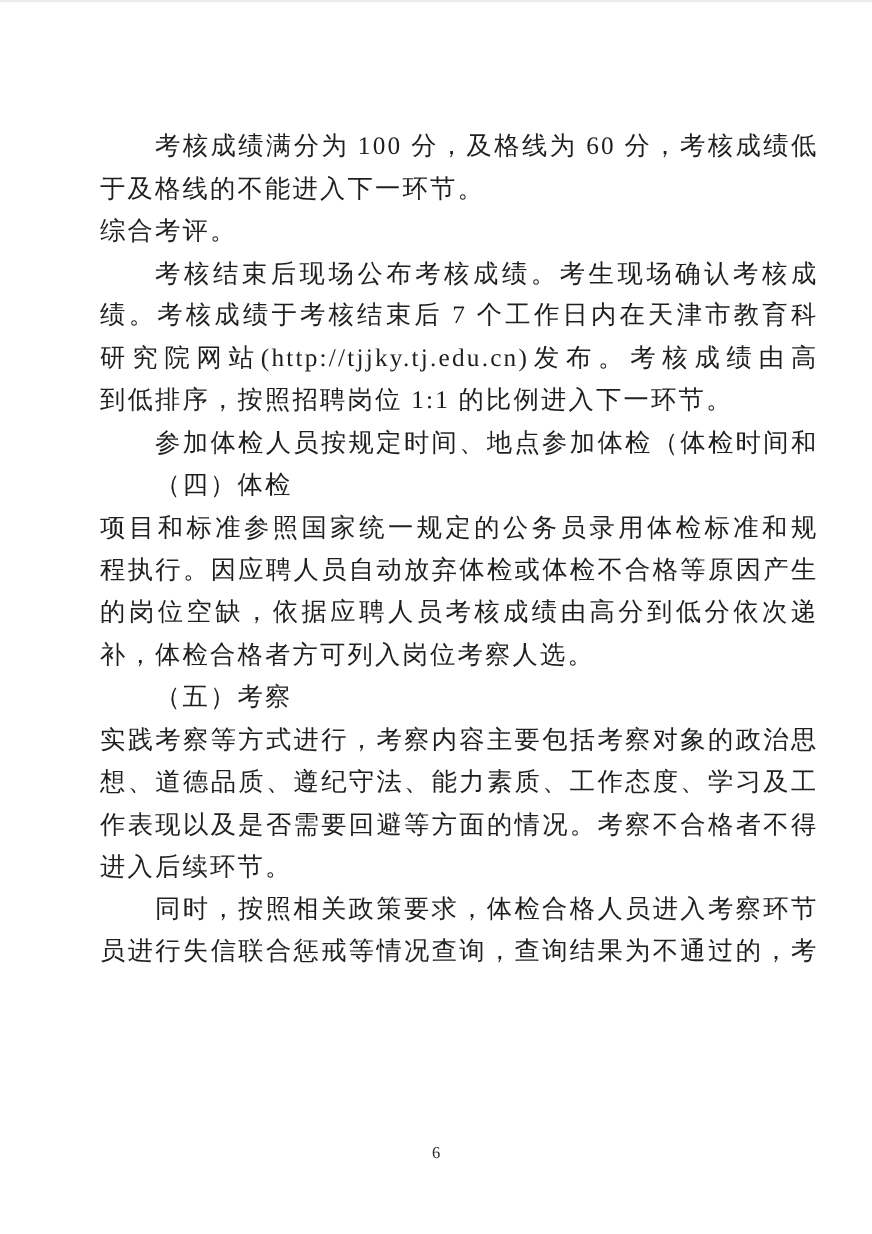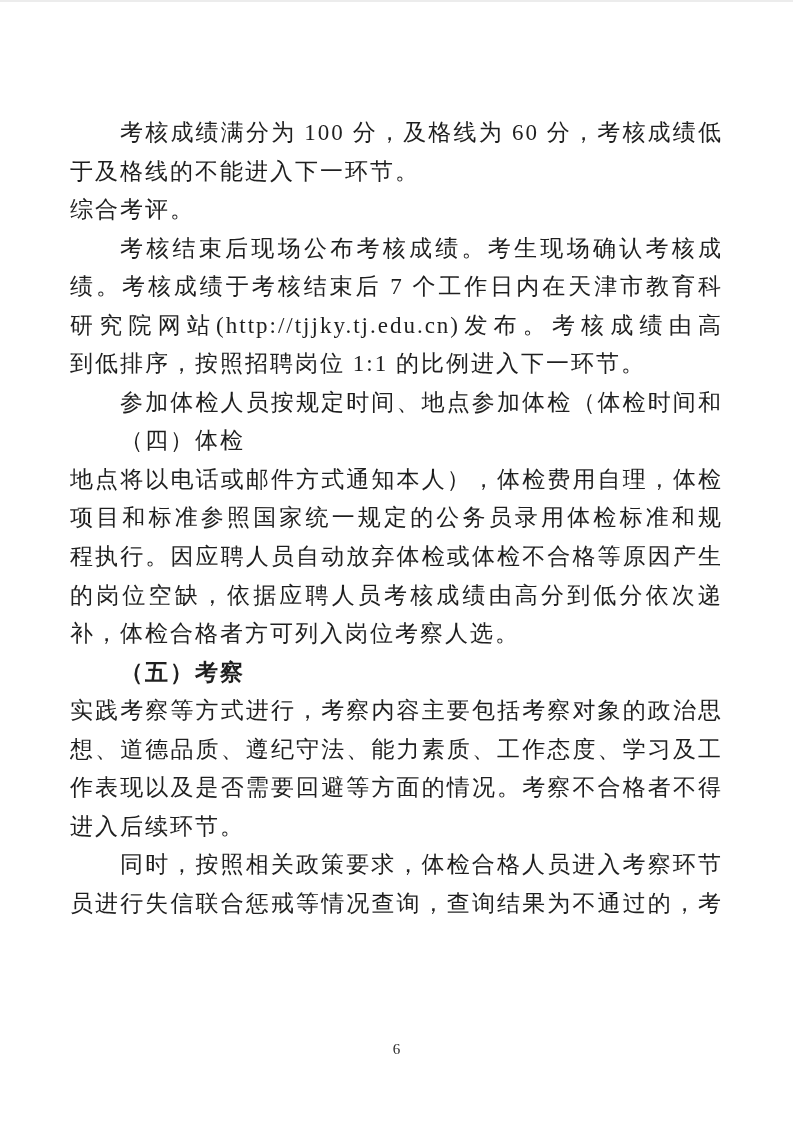--- a/index.html
+++ b/index.html
@@ -11,21 +11,21 @@
     position: relative;
     width: 793px;
     height: 1122px;
     background: #ffffff;
     overflow: hidden;
     border-top: 2px solid #ececec;
     font-family: "Liberation Serif", "DejaVu Serif", serif;
   }
   .doc-body {
     position: absolute;
-    left: 70px;
+    left: 91px;
     top: 112px;
     width: 653px;
   }
   .line {
     height: 38.55px;
     line-height: 38.55px;
     font-size: 23px;
     letter-spacing: 2px;
     color: #1f1f1f;
     white-space: nowrap;
@@ -34,21 +34,21 @@
   .line.justify {
     white-space: normal;
     text-align: justify;
     text-align-last: justify;
     overflow: hidden;
   }
   .line.indent {
     text-indent: 50px;
   }
   .line.bold {
-    font-weight: 700;
+    font-weight: 400;
   }
   .page-number {
     position: absolute;
     top: 1036px;
     left: 0;
     width: 793px;
     text-align: center;
     font-size: 15px;
     line-height: 22px;
     color: #2a2a2a;
@@ -62,21 +62,20 @@
   <div class="doc-body" id="doc-body">
       <div class="line indent justify">考核成绩满分为 100 分，及格线为 60 分，考核成绩低</div>
       <div class="line">于及格线的不能进入下一环节。</div>
       <div class="line">综合考评。</div>
       <div class="line indent justify">考核结束后现场公布考核成绩。考生现场确认考核成</div>
       <div class="line justify">绩。考核成绩于考核结束后 7 个工作日内在天津市教育科学</div>
       <div class="line justify">研究院网站(http://tjjky.tj.edu.cn)发布。考核成绩由高</div>
       <div class="line">到低排序，按照招聘岗位 1:1 的比例进入下一环节。</div>
       <div class="line indent justify">参加体检人员按规定时间、地点参加体检（体检时间和</div>
       <div class="line indent">（四）体检</div>
-      <div class="line justify">地点将以电话或邮件方式通知本人），体检费用自理，体检</div>
       <div class="line justify">项目和标准参照国家统一规定的公务员录用体检标准和规</div>
       <div class="line justify">程执行。因应聘人员自动放弃体检或体检不合格等原因产生</div>
       <div class="line justify">的岗位空缺，依据应聘人员考核成绩由高分到低分依次递</div>
       <div class="line">补，体检合格者方可列入岗位考察人选。</div>
       <div class="line indent bold">（五）考察</div>
       <div class="line justify">实践考察等方式进行，考察内容主要包括考察对象的政治思</div>
       <div class="line justify">想、道德品质、遵纪守法、能力素质、工作态度、学习及工</div>
       <div class="line justify">作表现以及是否需要回避等方面的情况。考察不合格者不得</div>
       <div class="line">进入后续环节。</div>
       <div class="line indent justify">同时，按照相关政策要求，体检合格人员进入考察环节</div>

